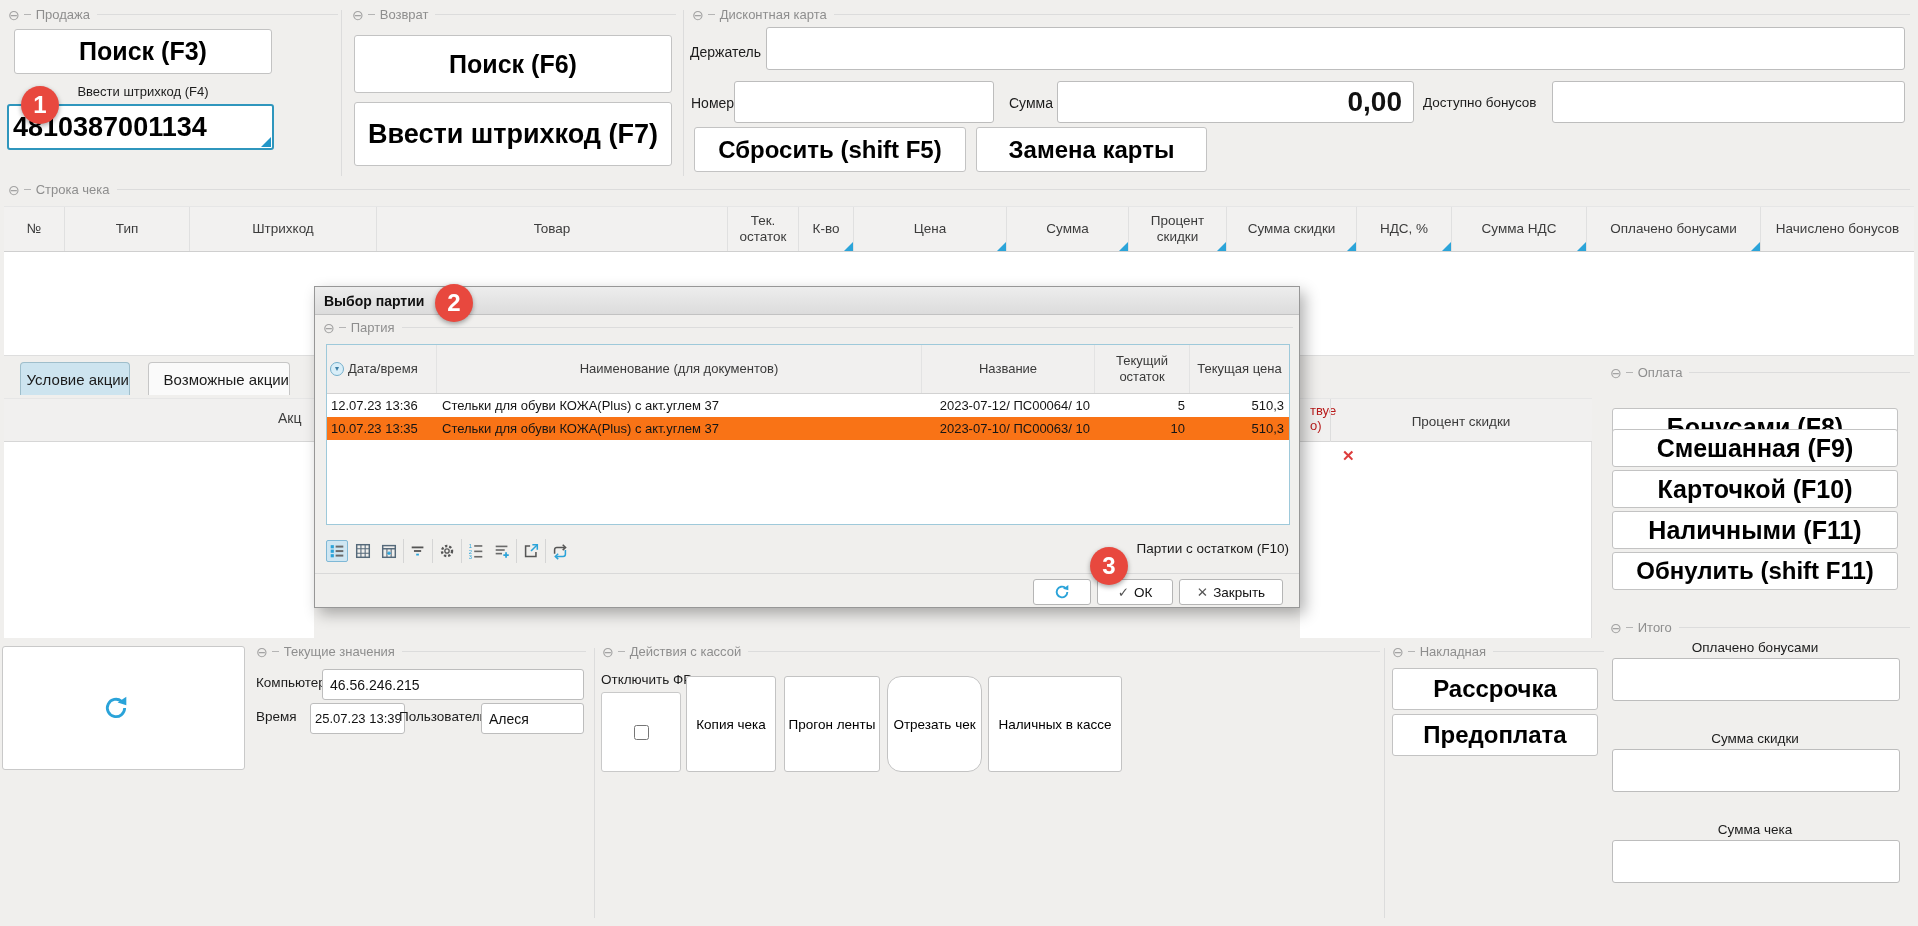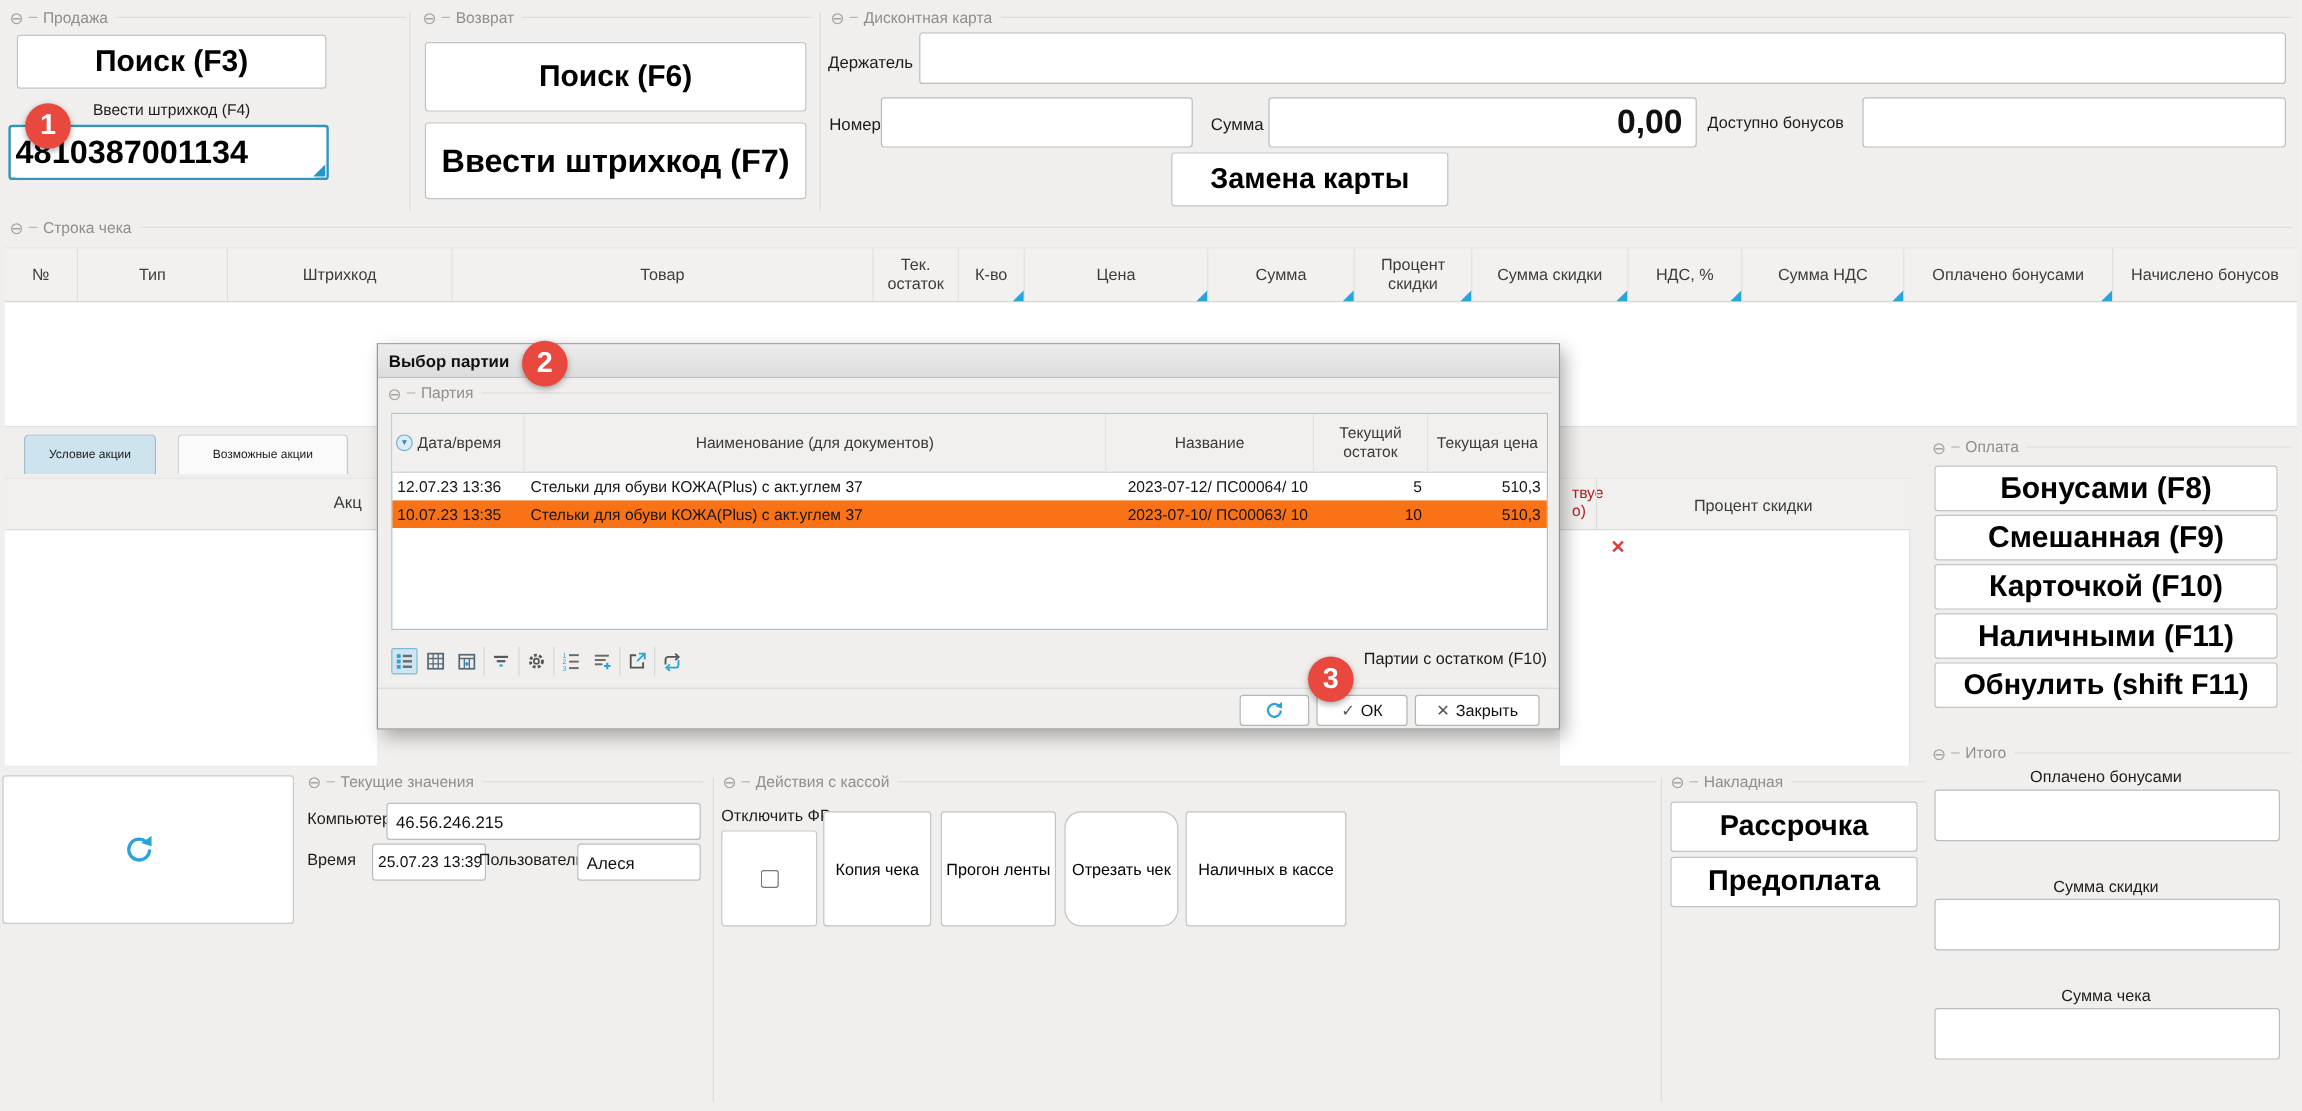--- a/index.html
+++ b/index.html
@@ -21,22 +21,22 @@
          font-family:"Liberation Sans", sans-serif; font-size:14px; padding:0 7px; color:#111; }
   .lbl { position:absolute; font-size:14px; color:#1c1c1c; white-space:nowrap; }
   
   .hdr { position:absolute; display:flex; background:#f2f1f0; border-top:1px solid #e6e6e6; border-bottom:1px solid #cfcfcf; }
   .hcell { position:relative; display:flex; align-items:center; justify-content:center; text-align:center;
            font-size:13.5px; color:#3c3c3c; border-right:1px solid #e0e0e0; line-height:1.15; padding:2px 3px; }
   .hcell.filt::after { content:""; position:absolute; right:0; bottom:0; width:0; height:0;
            border-style:solid; border-width:0 0 9px 9px; border-color:transparent transparent #2ba4d9 transparent; }
   .white { position:absolute; background:#fff; }
   
-  .tab { position:absolute; height:33px; display:flex; align-items:center; justify-content:center;
-         font-size:10px; color:#1b1b1b; border:1px solid #c6c6c6; border-bottom:none; border-radius:4px 4px 0 0; background:#fafafa; }
+  .tab { position:absolute; height:33px; display:flex; align-items:center; justify-content:flex-end;
+         font-size:15px; color:#1b1b1b; border:1px solid #c6c6c6; border-bottom:none; border-radius:4px 4px 0 0; background:#fafafa; }
   .tab.active { background:#cde4ef; border-color:#9fbecb; }
   
   #dialog { position:absolute; left:314px; top:286px; width:986px; height:322px; background:#f0efed;
             border:1px solid #979797; box-shadow:5px 6px 14px rgba(0,0,0,.30); z-index:50; }
   #dlg-title { position:absolute; left:0; top:0; right:0; height:28px;
             background:linear-gradient(#ededed,#dcdcdc); border-bottom:1px solid #c2c2c2;
             display:flex; align-items:center; padding-left:9px; font-size:14px; font-weight:bold; color:#101010; }
   .dtable { position:absolute; left:11px; top:57px; width:964px; height:181px; background:#fff; border:1px solid #9ec9da; }
   .dhdr { display:flex; height:49px; background:#f1f0ef; border-bottom:1px solid #d2d2d2; }
   .dhc { display:flex; align-items:center; justify-content:center; text-align:center; font-size:13px; color:#3a3a3a;
@@ -104,20 +104,23 @@
     <span class="gline"></span>
   </div>
   <div class="lbl" style="left:690px; top:44px;">Держатель</div>
   <input class="inp field" style="left: 766px; top: 27px; width: 1139px; height: 43px;" value="">
   <div class="lbl" style="left:691px; top:95px;">Номер</div>
   <input class="inp field" style="left: 734px; top: 81px; width: 260px; height: 42px;" value="">
   <div class="lbl" style="left:1009px; top:95px;">Сумма</div>
   <input class="inp field" style="left: 1057px; top: 81px; width: 357px; height: 42px; text-align: right; font-weight: bold; font-size: 28px; padding-right: 11px;" value="0,00">
   <div class="lbl" style="left:1423px; top:95px; font-size:13.5px;">Доступно бонусов</div>
   <input class="inp field" style="left: 1552px; top: 81px; width: 353px; height: 42px;" value="">
+  <div class="btn big" style="left:694px; top:127px; width:272px; height:45px; font-size:24px;">
+    <span>Сбросить (shift F5)</span>
+  </div>
   <div class="btn big" style="left:976px; top:127px; width:231px; height:45px; font-size:24px;">
     <span>Замена карты</span>
   </div>
 
   <div class="grp" style="left:8px; top:182px; width:1902px;">
     <span class="gicon">⊖</span>
     <span class="dash"></span>
     <span class="gtxt">Строка чека</span>
     <span class="gline"></span>
   </div>
@@ -161,21 +164,21 @@
   <div class="white" style="left:1300px; top:442px; width:292px; height:196px; border-right:1px solid #dedede;">
     <span class="abs" style="left:42px; top:5px; color:#dd3c3c; font-weight:bold; font-size:15px;">✕</span>
   </div>
 
   <div class="grp" style="left:1610px; top:365px; width:300px;">
     <span class="gicon">⊖</span>
     <span class="dash"></span>
     <span class="gtxt">Оплата</span>
     <span class="gline"></span>
   </div>
-  <div class="btn big" style="left:1612px; top:388px; width:286px; height:38px;">
+  <div class="btn big" style="left:1612px; top:408px; width:286px; height:38px;">
       <span>Бонусами (F8)</span>
     </div>
   <div class="btn big" style="left:1612px; top:429px; width:286px; height:38px;">
       <span>Смешанная (F9)</span>
     </div>
   <div class="btn big" style="left:1612px; top:470px; width:286px; height:38px;">
       <span>Карточкой (F10)</span>
     </div>
   <div class="btn big" style="left:1612px; top:511px; width:286px; height:38px;">
       <span>Наличными (F11)</span>

